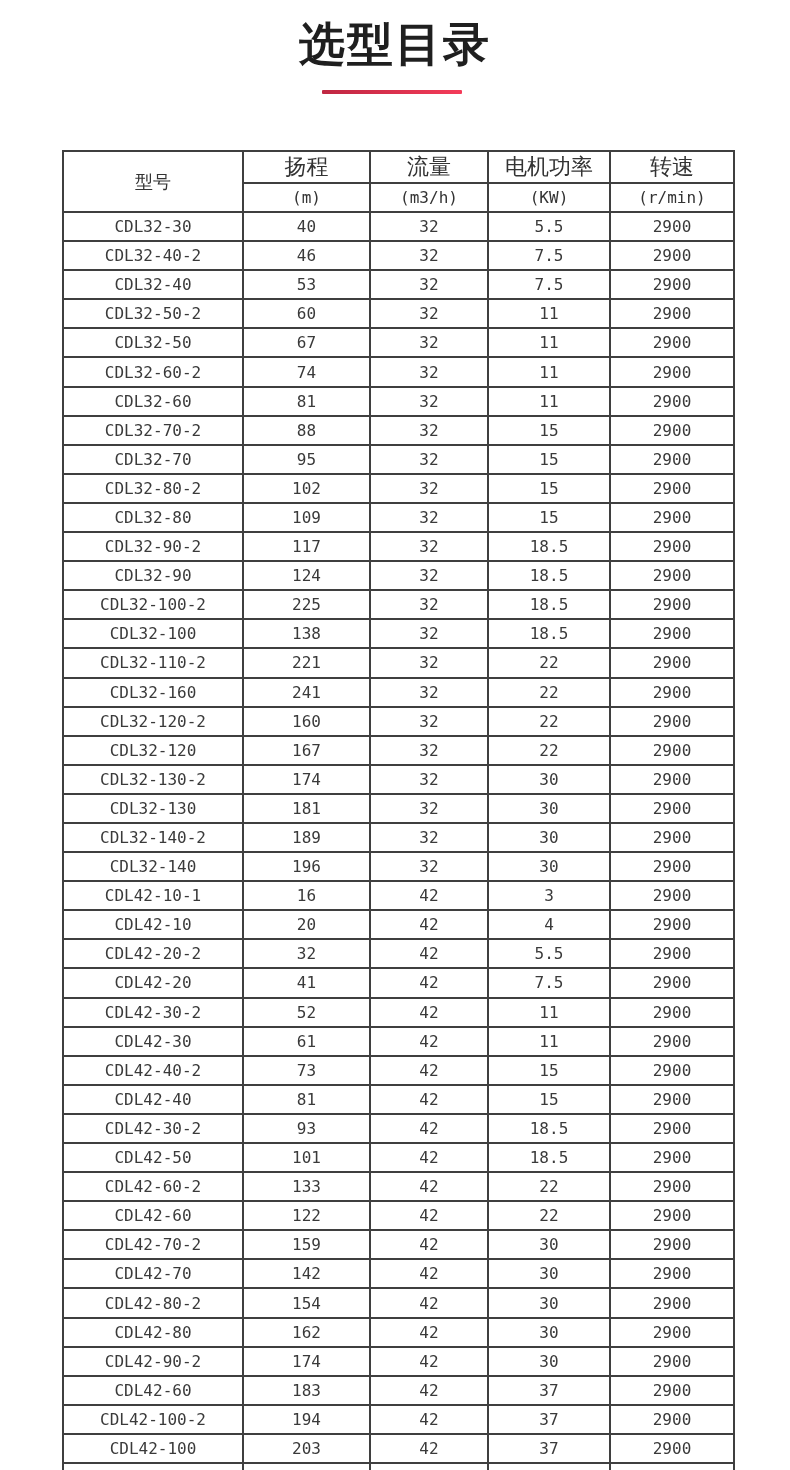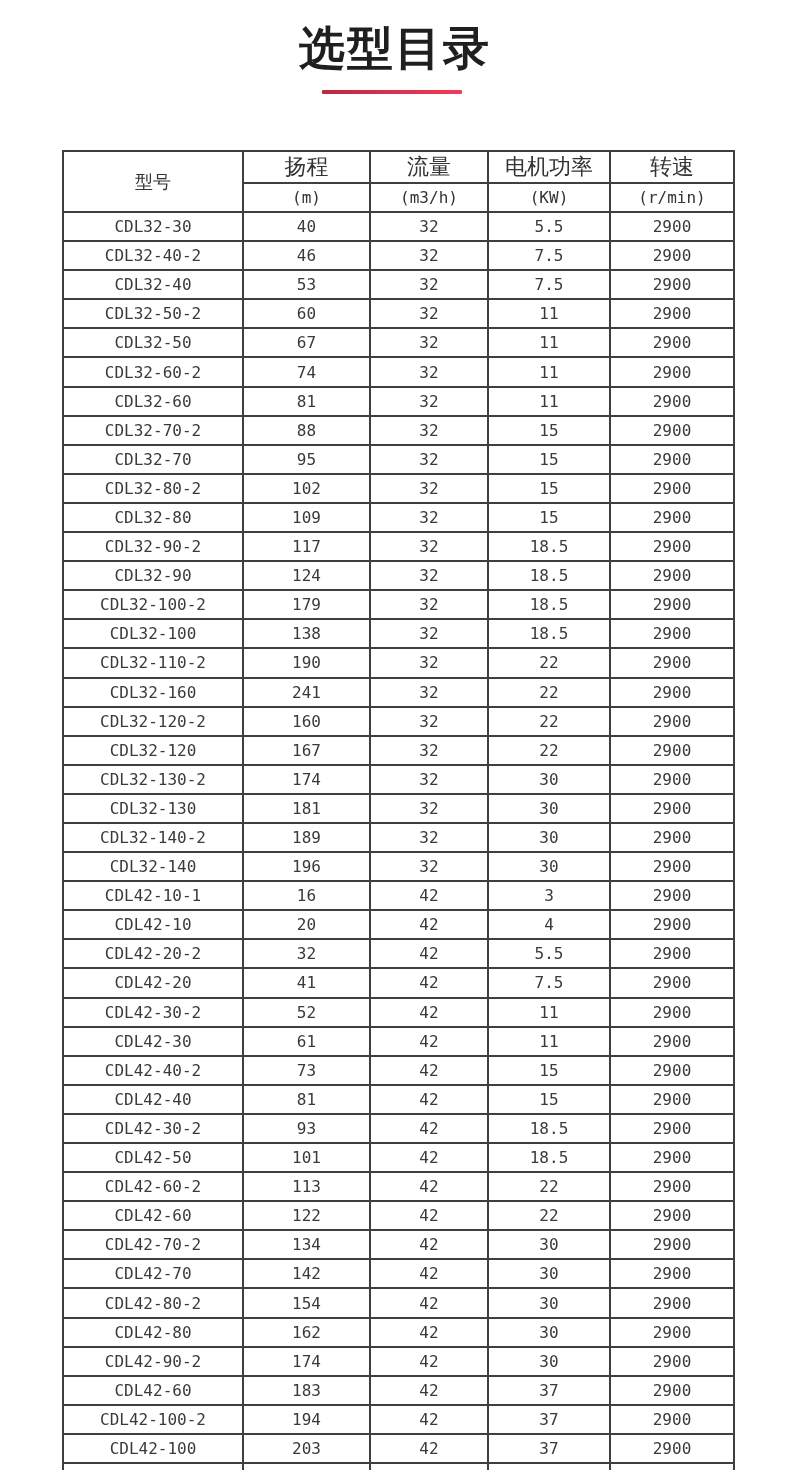--- a/index.html
+++ b/index.html
@@ -20,21 +20,21 @@
     top: 18px;
     left: 0;
     width: 790px;
     margin: 0;
     text-align: center;
     font-size: 46px;
     line-height: 60px;
     font-weight: 700;
     letter-spacing: 2px;
     color: #1f1f1f;
-    font-family: Liberation Sans, sans-serif;
+    font-family: Liberation Mono, monospace;
   }
   .title-underline {
     position: absolute;
     top: 90px;
     left: 322px;
     width: 140px;
     height: 4px;
     background: linear-gradient(to right, #bf2742, #f43b59);
     border-radius: 1px;
   }
@@ -193,35 +193,35 @@
       </tr>
       <tr>
         <td>CDL32-90</td>
         <td>124</td>
         <td>32</td>
         <td>18.5</td>
         <td>2900</td>
       </tr>
       <tr>
         <td>CDL32-100-2</td>
-        <td>179</td>
+        <td>225</td>
         <td>32</td>
         <td>18.5</td>
         <td>2900</td>
       </tr>
       <tr>
         <td>CDL32-100</td>
         <td>138</td>
         <td>32</td>
         <td>18.5</td>
         <td>2900</td>
       </tr>
       <tr>
         <td>CDL32-110-2</td>
-        <td>190</td>
+        <td>221</td>
         <td>32</td>
         <td>22</td>
         <td>2900</td>
       </tr>
       <tr>
         <td>CDL32-160</td>
         <td>241</td>
         <td>32</td>
         <td>22</td>
         <td>2900</td>
@@ -333,35 +333,35 @@
       </tr>
       <tr>
         <td>CDL42-50</td>
         <td>101</td>
         <td>42</td>
         <td>18.5</td>
         <td>2900</td>
       </tr>
       <tr>
         <td>CDL42-60-2</td>
-        <td>113</td>
+        <td>133</td>
         <td>42</td>
         <td>22</td>
         <td>2900</td>
       </tr>
       <tr>
         <td>CDL42-60</td>
         <td>122</td>
         <td>42</td>
         <td>22</td>
         <td>2900</td>
       </tr>
       <tr>
         <td>CDL42-70-2</td>
-        <td>134</td>
+        <td>159</td>
         <td>42</td>
         <td>30</td>
         <td>2900</td>
       </tr>
       <tr>
         <td>CDL42-70</td>
         <td>142</td>
         <td>42</td>
         <td>30</td>
         <td>2900</td>

